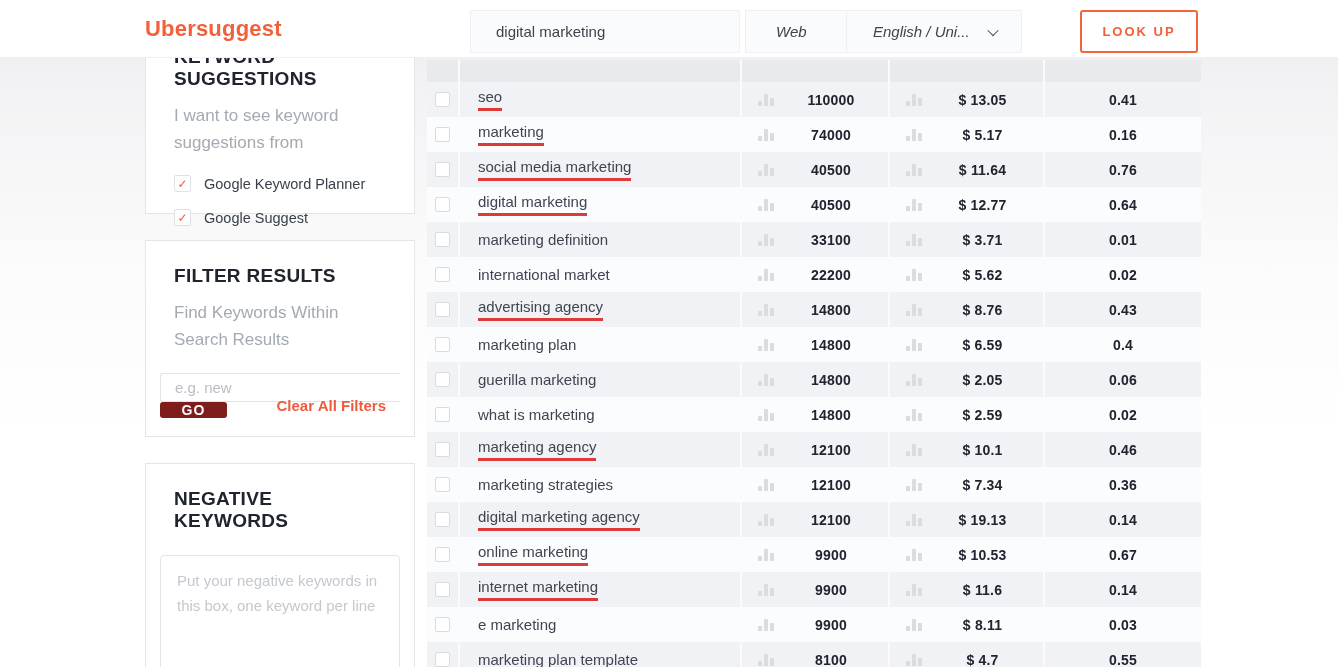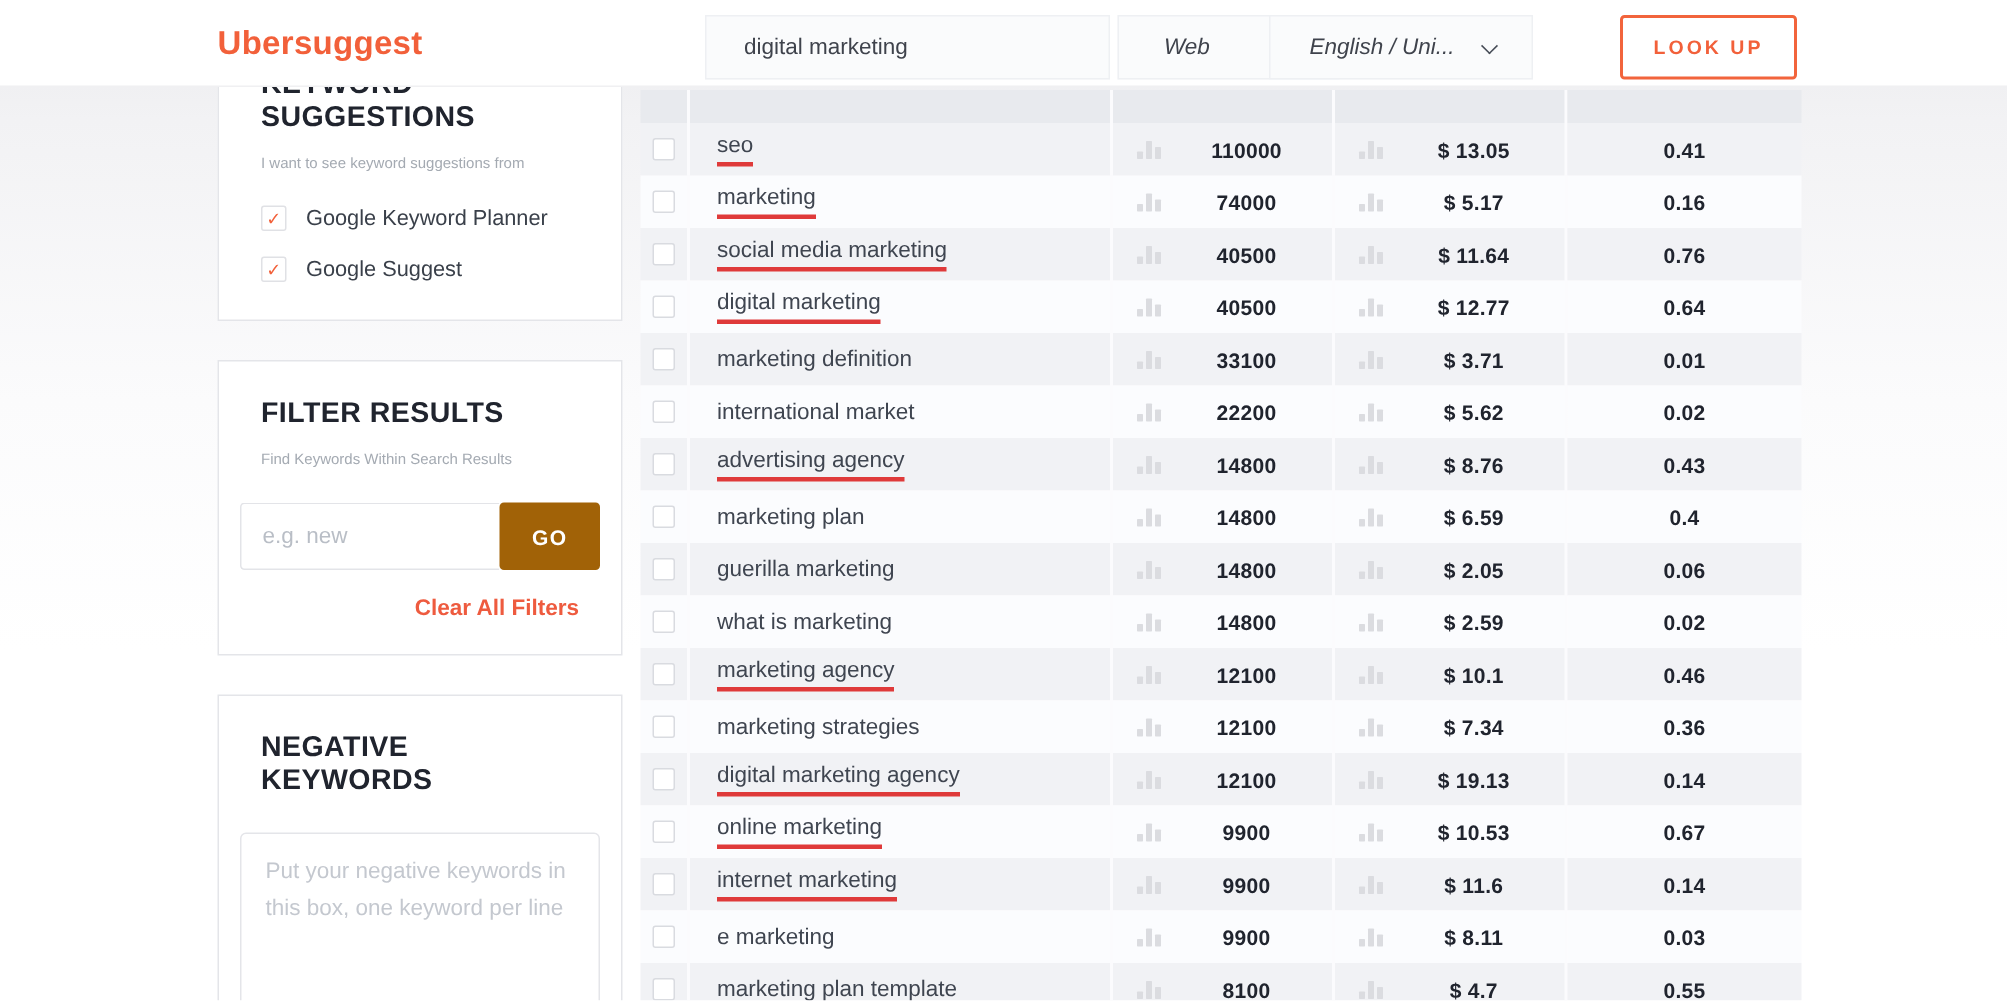--- a/index.html
+++ b/index.html
@@ -29,39 +29,39 @@
   .lookup-btn { position:absolute; left:1080px; top:10px; width:118px; height:43px;
                 background:#ffffff; border:2px solid #f2643c; border-radius:3px;
                 color:#f2603a; font-size:13px; font-weight:800; letter-spacing:2px;
                 display:flex; align-items:center; justify-content:center; cursor:pointer;
                 font-family:"Liberation Sans",sans-serif; }
 
   
   .panel { position:absolute; left:145px; width:270px; background:#ffffff;
            border:1px solid #e4e5e9; z-index:5; }
   .panel h2 { font-size:19px; font-weight:800; color:#20242e; letter-spacing:0.3px; }
-  .panel .sub { margin-top:12px; font-size:10px; color:#a4aab2; line-height:1.6; }
+  .panel .sub { margin-top:12px; font-size:17px; color:#a4aab2; line-height:1.6; }
   .panel-suggestions { top:18px; height:196px; padding:27px 28px 0; }
   .panel-filter { top:240px; height:197px; padding:24px 28px 0; }
   .panel-negative { top:463px; height:240px; padding:24px 28px 0; }
 
   .opt-list { margin-top:19px; }
   .opt-row { display:flex; align-items:center; gap:13px; margin-bottom:17px; cursor:pointer; }
   .cbx { width:17px; height:17px; background:#fff; border:1px solid #e0e1e5; border-radius:2px;
          display:flex; align-items:center; justify-content:center; flex:0 0 auto;
          font-size:12px; color:#f2603a; line-height:1; }
   .opt-label { font-size:14.5px; color:#3a404a; }
 
-  .filter-row { display:flex; height:45px; margin:20px -14px 14px; }
+  .filter-row { display:flex; height:45px; margin:20px -14px 14px;flex-direction:column; }
   .filter-row input { flex:1; min-width:0; border:1px solid #e3e4e8; border-right:none;
                       border-radius:3px 0 0 3px; background:#fff; outline:none;
                       font-family:"Liberation Sans",sans-serif; font-size:15px; color:#3f434c;
                       padding-left:14px; }
   .filter-row input::placeholder { color:#b9bec6; }
-  .go-btn { width:67px; background:#a16207; border:none; border-radius:3px; color:#fff;
+  .go-btn { width:67px; background:#7f1d1d; border:none; border-radius:3px; color:#fff;
             font-size:14px; font-weight:800; letter-spacing:1px; cursor:pointer;
             font-family:"Liberation Sans",sans-serif; }
   .clear-link { position:absolute; right:28px; bottom:22px; color:#ee5b3f; font-size:15px;
                 font-weight:800; cursor:pointer; }
 
   .neg-area { display:block; width:calc(100% + 28px); height:139px; margin:23px -14px 0;
               border:1px solid #e4e5e9; border-radius:4px; resize:both;
               font-family:"Liberation Sans",sans-serif; font-size:15px; color:#3f434c;
               line-height:1.65; padding:13px 16px; outline:none; }
   .neg-area::placeholder { color:#c4c8cf; }

